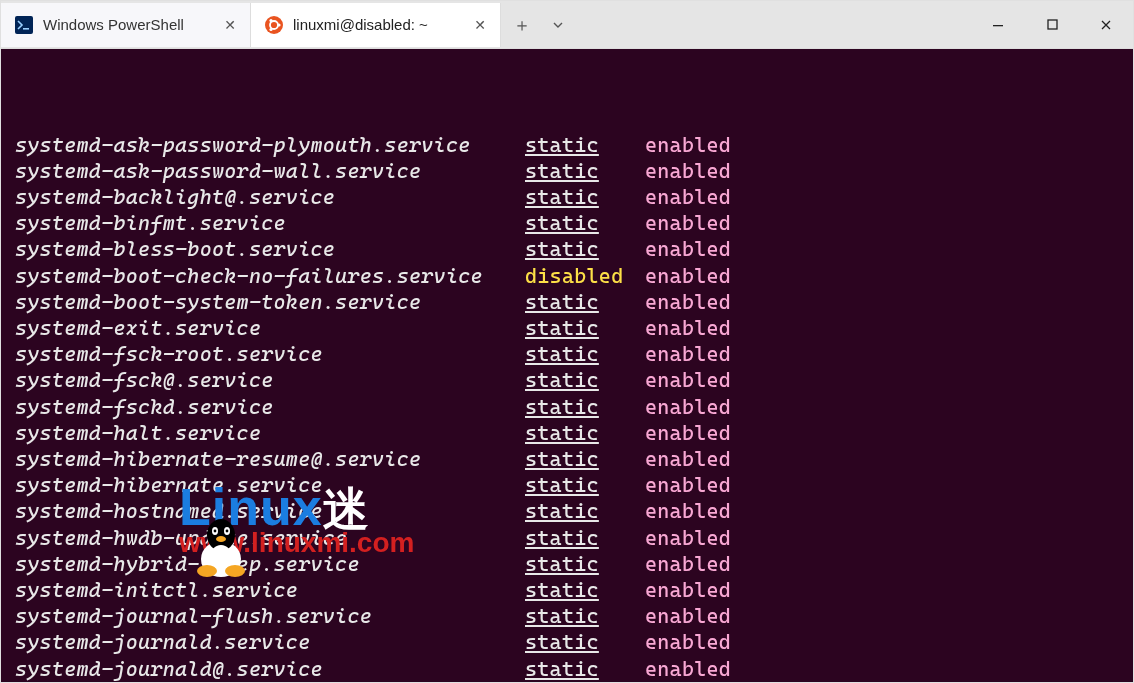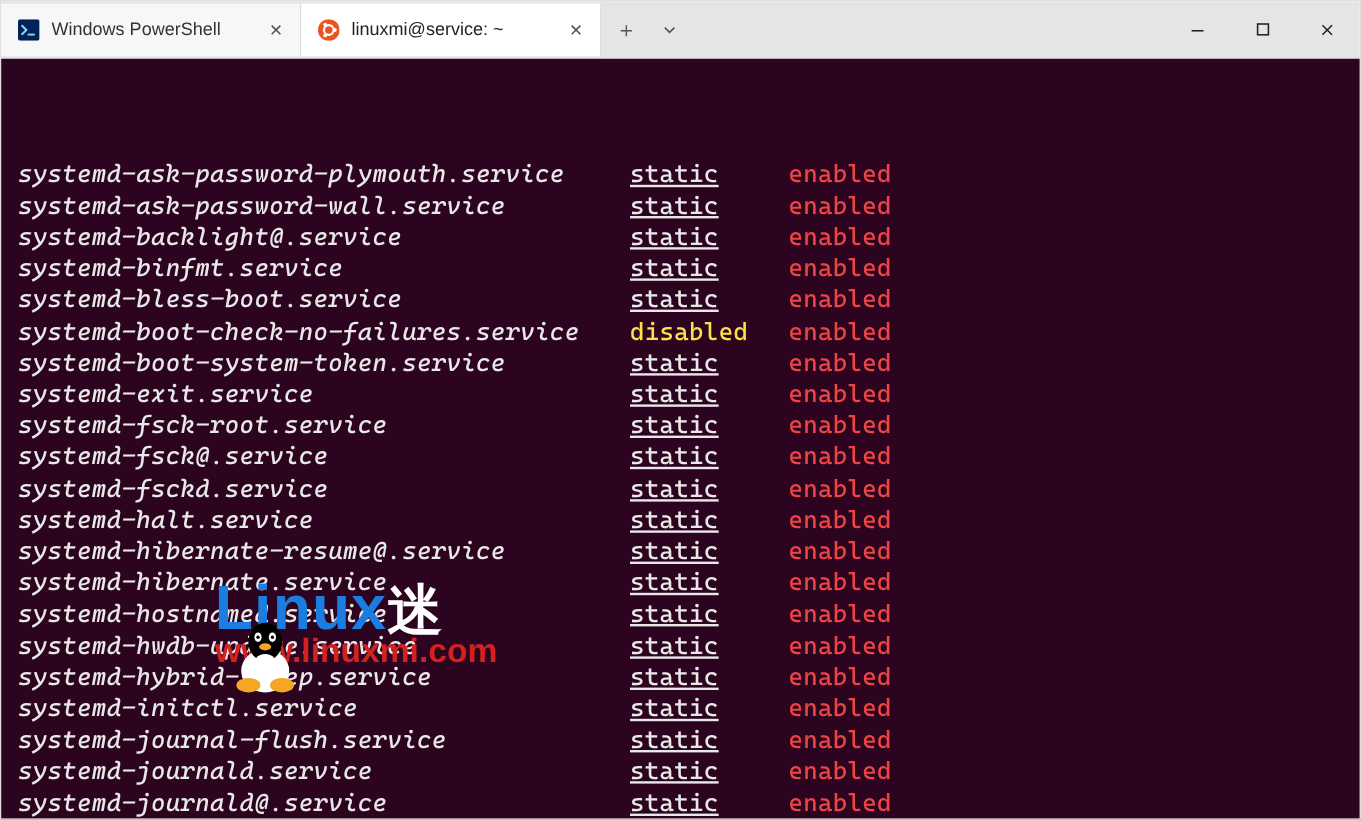--- a/index.html
+++ b/index.html
@@ -74,21 +74,21 @@
     letter-spacing: 0.3px;
     position:relative;
     overflow:hidden;
   }
   .terminal .row { display:block; }
   .col-unit   { color:#e8e8e8; display:inline-block; width: 510px; font-style: italic; }
   .col-state  { display:inline-block; width: 120px; }
   .col-vendor { display:inline-block; }
   .st-static   { color:#e8e8e8;text-decoration:underline; }
   .st-disabled { color:#fde047; }
-  .vp-enabled  { color:#ef4444;margin-left:12px; }
+  .vp-enabled  { color:#f9a8d4; }
   
   .watermark {
     position:absolute;
     left: 114px;
     top: 432px;
     display:flex;
     align-items:center;
     pointer-events:none;
     user-select:none;
     justify-content:space-between;
@@ -124,21 +124,21 @@
   <div class="tab active">
     <span class="tabicon">
       <svg width="18" height="18" viewBox="0 0 18 18">
           <circle cx="9" cy="9" r="9" fill="#e95420"></circle>
           <circle cx="9" cy="9" r="4" fill="none" stroke="#fff" stroke-width="1.8"></circle>
           <circle cx="14" cy="9" r="1.6" fill="#fff"></circle>
           <circle cx="6" cy="4.5" r="1.6" fill="#fff"></circle>
           <circle cx="6" cy="13.5" r="1.6" fill="#fff"></circle>
         </svg>
     </span>
-    <span class="label">linuxmi@service: ~</span>
+    <span class="label">linuxmi@disabled: ~</span>
     <span class="close">✕</span>
   </div>
   <div class="newtab">＋</div>
   <div class="tabdrop">
     <svg width="12" height="12" viewBox="0 0 12 12">
         <path d="M2 4 L6 8 L10 4" stroke="#555" stroke-width="1.4" fill="none"></path>
       </svg>
   </div>
   <div class="wincontrols">
     <div class="btn">

